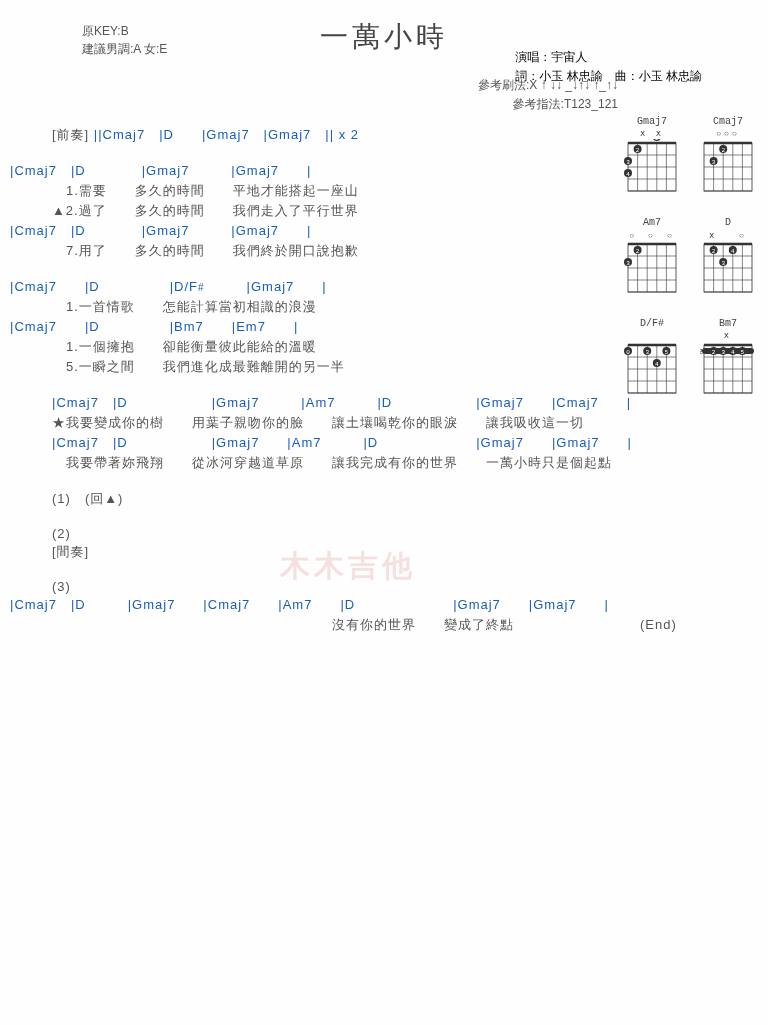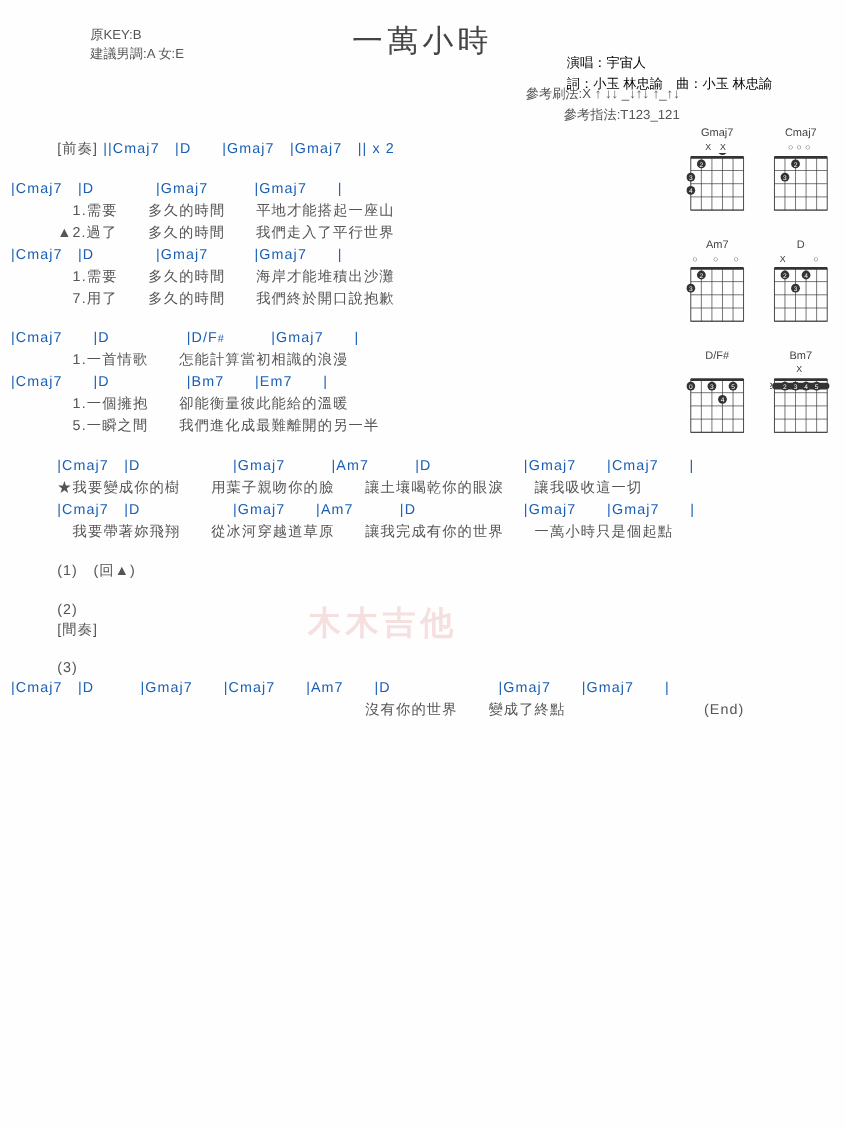--- a/index.html
+++ b/index.html
@@ -20,21 +20,21 @@
   .credits .r2 { letter-spacing: 0; }
   .playstyle { text-align: right; font-size: 12px; margin: 8px 140px 12px 0; line-height: 1.6; }
   .chord { color: #1a5fb4; font-weight: normal; }
   .body-area { position: relative; }
   .sheet { width: 570px; }
   .line { margin: 2px 0; letter-spacing: 1px; white-space: pre; display: flex; align-items: baseline; }
   .section { margin-bottom: 18px; }
   .lyric { color: #555; padding-left: 42px; }
   .sharp { font-size: 10px; vertical-align: super; }
   .diagrams { position: absolute; right: -4px; top: -10px; display: grid; grid-template-columns: 68px 68px; gap: 18px 8px; }
-  .diagram { font-size: 10px; text-align: center; }
+  .diagram { font-size: 10px; text-align: center; font-family: Liberation Mono, monospace; }
   .dname { margin-bottom: 2px; color: #444; }
   .topmark { font-size: 8px; letter-spacing: 3px; height: 10px; color: #333; }
   .fret { width: 56px; margin: 0 auto; }
   .fret svg { display: block; }
   .watermark { position: absolute; left: 270px; top: 420px; font-size: 30px; font-weight: bold; color: rgba(200,50,50,0.15); letter-spacing: 4px; pointer-events: none; }
   .wide { width: 760px; }
 </style>
 </head>
 <body>
 
@@ -219,21 +219,20 @@
       <span>&nbsp;</span>
       <span class="chord">||Cmaj7　|D　　|Gmaj7　|Gmaj7　|| x 2</span>
     </div>
   </div>
 
   <div class="section">
     <div class="line chord">|Cmaj7　|D　　　　|Gmaj7　　　|Gmaj7　　|</div>
     <div class="line lyric">　1.需要　　多久的時間　　平地才能搭起一座山</div>
     <div class="line lyric">▲2.過了　　多久的時間　　我們走入了平行世界</div>
     <div class="line chord">|Cmaj7　|D　　　　|Gmaj7　　　|Gmaj7　　|</div>
-    <div class="line lyric">　1.需要　　多久的時間　　海岸才能堆積出沙灘</div>
     <div class="line lyric">　7.用了　　多久的時間　　我們終於開口說抱歉</div>
   </div>
 
   <div class="section">
     <div class="line chord">|Cmaj7　　|D　　　　　|D/F<span class="sharp">#</span>　　　|Gmaj7　　|</div>
     <div class="line lyric">　1.一首情歌　　怎能計算當初相識的浪漫</div>
     <div class="line chord">|Cmaj7　　|D　　　　　|Bm7　　|Em7　　|</div>
     <div class="line lyric">　1.一個擁抱　　卻能衡量彼此能給的溫暖</div>
     <div class="line lyric">　5.一瞬之間　　我們進化成最難離開的另一半</div>
   </div>

